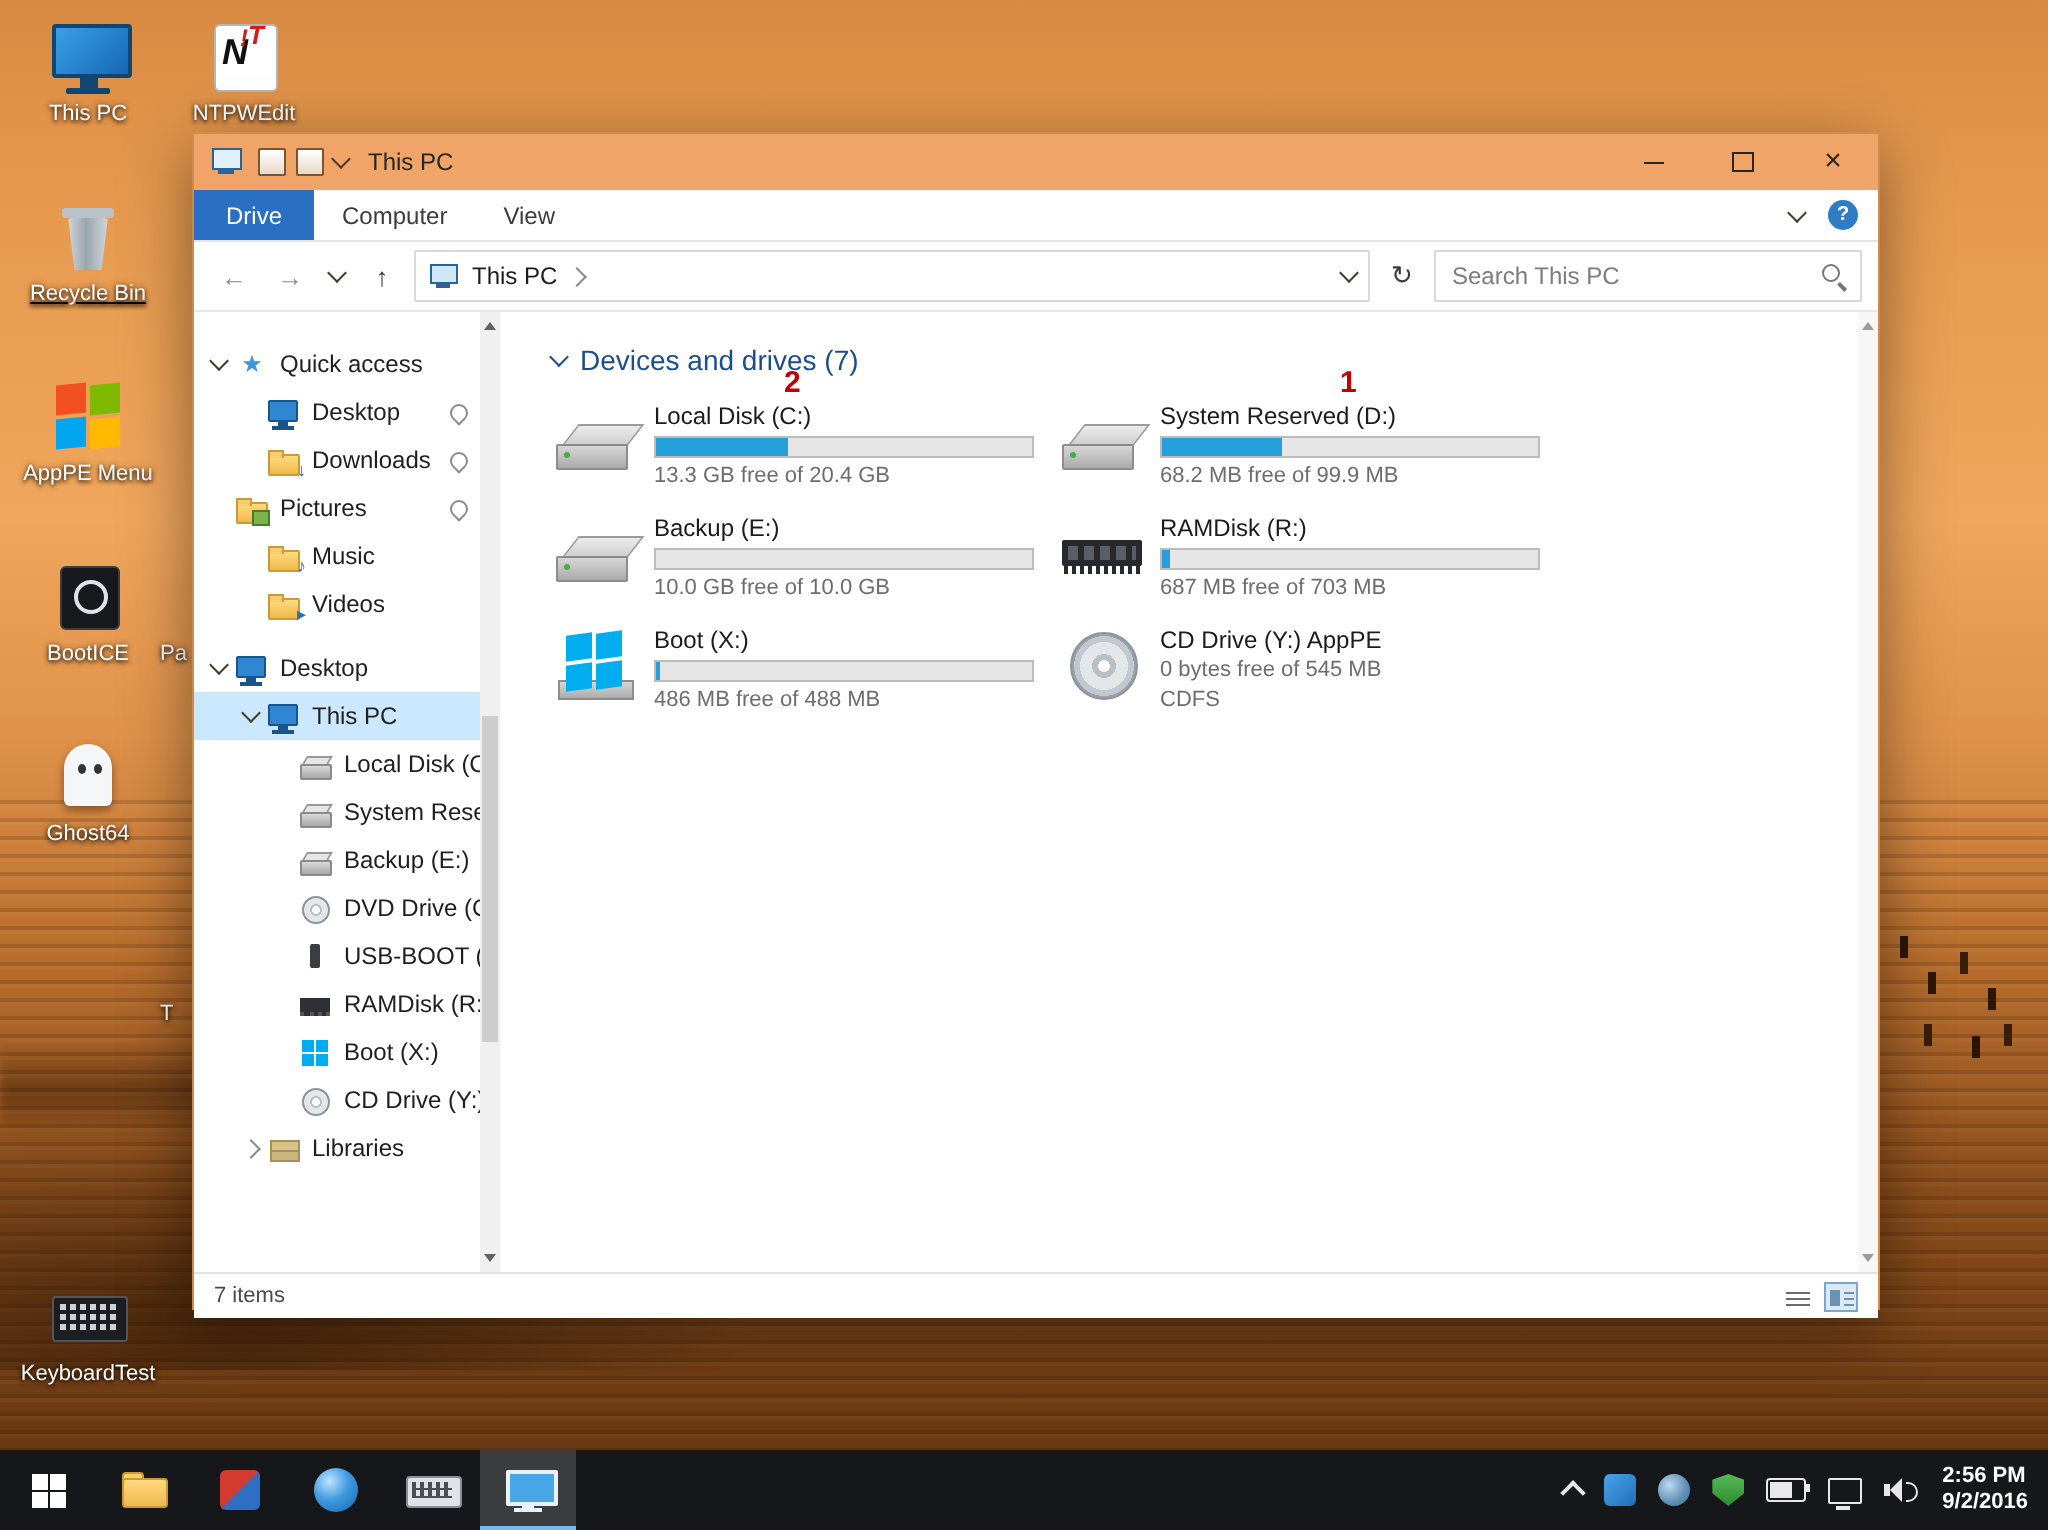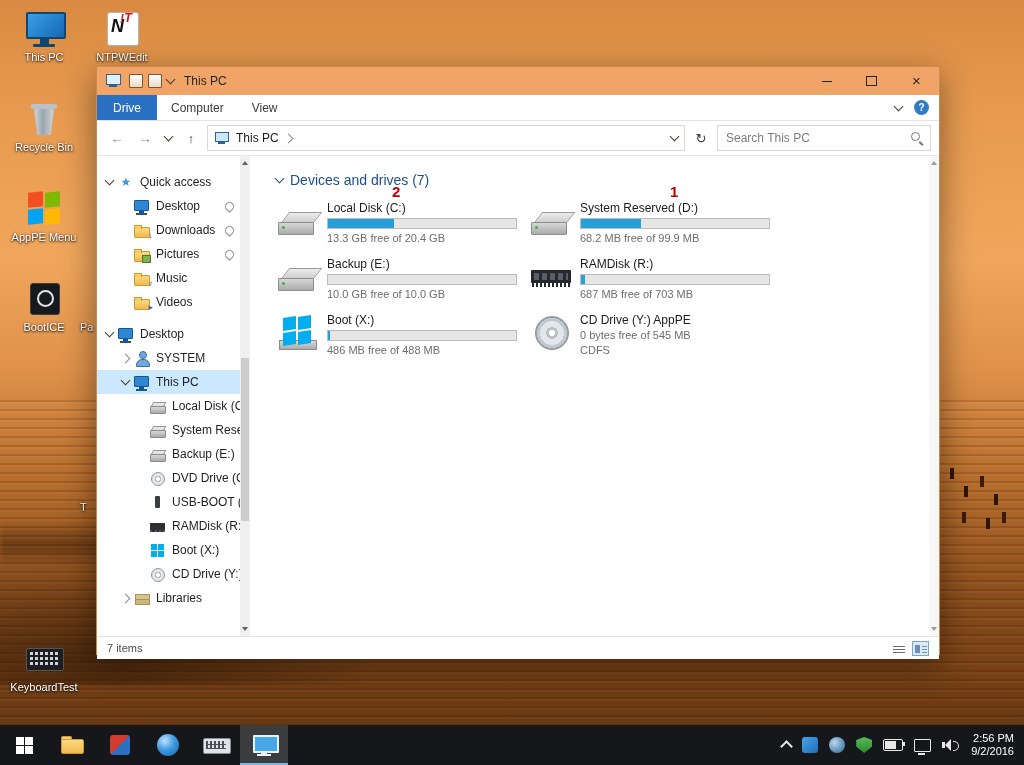--- a/index.html
+++ b/index.html
@@ -203,21 +203,21 @@
   .tri-shield{background:linear-gradient(#57b957,#2e8b2e);clip-path:polygon(50% 0,100% 18%,100% 60%,50% 100%,0 60%,0 18%);}
   .tri-batt{width:18px;height:10px;border:1px solid #e8e8e8;border-radius:2px;position:relative;}
   .tri-batt::before{content:"";position:absolute;left:1px;top:1px;bottom:1px;width:11px;background:#e8e8e8;}
   .tri-batt::after{content:"";position:absolute;right:-3px;top:2px;width:2px;height:4px;background:#e8e8e8;}
   .tri-net{width:15px;height:11px;border:1px solid #e8e8e8;border-radius:1px;position:relative;}
   .tri-net::after{content:"";position:absolute;left:3px;bottom:-4px;width:7px;height:2px;background:#e8e8e8;}
   .tr-vol{position:relative;width:18px;height:14px;}
   .tr-vol .sp{position:absolute;left:0;top:4px;width:3px;height:6px;background:#e8e8e8;}
   .tr-vol .cone{position:absolute;left:3px;top:1px;width:0;height:0;border-top:6px solid transparent;border-bottom:6px solid transparent;border-right:6px solid #e8e8e8;}
   .tr-vol .w1{position:absolute;left:11px;top:3px;width:5px;height:8px;border:1.5px solid #e8e8e8;border-left:none;border-radius:0 7px 7px 0;}
-  .clock{font-size:11px;color:#fff;text-align:right;line-height:13px;}
+  .clock{font-size:11px;color:#fff;text-align:left;line-height:13px;font-weight:bold;}
 </style>
 </head>
 <body>
 
 <div class="screen">
   <div class="wall-glow"></div>
   <div class="wall-treeline"></div>
   <div class="wall-water"></div>
   <div class="wall-bush"></div>
   <div class="birds"></div>
@@ -233,21 +233,21 @@
       </div>
       <div class="desk-icon" style="left: 88px; top: 8px;">
         <div class="di-img dt-ntpw">
           <i class="bx"></i>
           <i class="n"></i>
           <i class="t"></i>
           <i class="ex"></i>
         </div>
         <div class="di-label">NTPWEdit</div>
       </div>
-      <div class="desk-icon" style="left: 10px; top: 98px;">
+      <div class="desk-icon" style="left: 10px; top: 98px; text-decoration: underline;">
         <div class="di-img dt-bin">
           <i class="body"></i>
           <i class="lid"></i>
         </div>
         <div class="di-label">Recycle Bin</div>
       </div>
       <div class="desk-icon" style="left: 10px; top: 188px;">
         <div class="di-img dt-flag">
           <i class="q r"></i>
           <i class="q g"></i>
@@ -255,20 +255,28 @@
           <i class="q y"></i>
         </div>
         <div class="di-label">AppPE Menu</div>
       </div>
       <div class="desk-icon" style="left: 10px; top: 278px;">
         <div class="di-img dt-bootice">
           <i class="bx"></i>
           <i class="dot"></i>
         </div>
         <div class="di-label">BootICE</div>
+      </div>
+      <div class="desk-icon" style="left: 10px; top: 368px;">
+        <div class="di-img dt-ghost">
+          <i class="bd"></i>
+          <i class="e1"></i>
+          <i class="e2"></i>
+        </div>
+        <div class="di-label">Ghost64</div>
       </div>
       <div class="desk-icon" style="left: 10px; top: 638px;">
         <div class="di-img dt-keyboard">
           <i class="bx"></i>
           <i class="keys"></i>
         </div>
         <div class="di-label">KeyboardTest</div>
       </div>
       <div class="desk-icon partial" style="left: 80px; top: 278px;">
         <div class="di-img dt-generic">
@@ -364,21 +372,21 @@
           <div class="nav-row" style="padding-left: 20px;">
             <span class="chev-slot"></span>
             <span class="ni ni-fold-down">
               <i class="fb"></i>
               <i class="ft"></i>
               <i class="ovl">↓</i>
             </span>
             <span class="nav-label">Downloads</span>
             <span class="pin"></span>
           </div>
-          <div class="nav-row" style="padding-left: 20px;">
+          <div class="nav-row" style="padding-left: 4px;">
             <span class="chev-slot"></span>
             <span class="ni ni-fold-pic">
               <i class="fb"></i>
               <i class="ft"></i>
               <i class="pic"></i>
             </span>
             <span class="nav-label">Pictures</span>
             <span class="pin"></span>
           </div>
           <div class="nav-row" style="padding-left: 20px;">
@@ -402,30 +410,20 @@
           <div class="nav-row" style="margin-top: 8px; padding-left: 4px;">
             <span class="chev-slot">
               <span class="chv down"></span>
             </span>
             <span class="ni ni-monitor">
               <i class="scr"></i>
               <i class="std"></i>
               <i class="bse"></i>
             </span>
             <span class="nav-label">Desktop</span>
-          </div>
-          <div class="nav-row" style="padding-left: 20px;">
-            <span class="chev-slot">
-              <span class="chv right"></span>
-            </span>
-            <span class="ni ni-user">
-              <i class="hd"></i>
-              <i class="bd2"></i>
-            </span>
-            <span class="nav-label">SYSTEM</span>
           </div>
           <div class="nav-row selected" style="padding-left: 20px;">
             <span class="chev-slot">
               <span class="chv down"></span>
             </span>
             <span class="ni ni-monitor">
               <i class="scr"></i>
               <i class="std"></i>
               <i class="bse"></i>
             </span>

